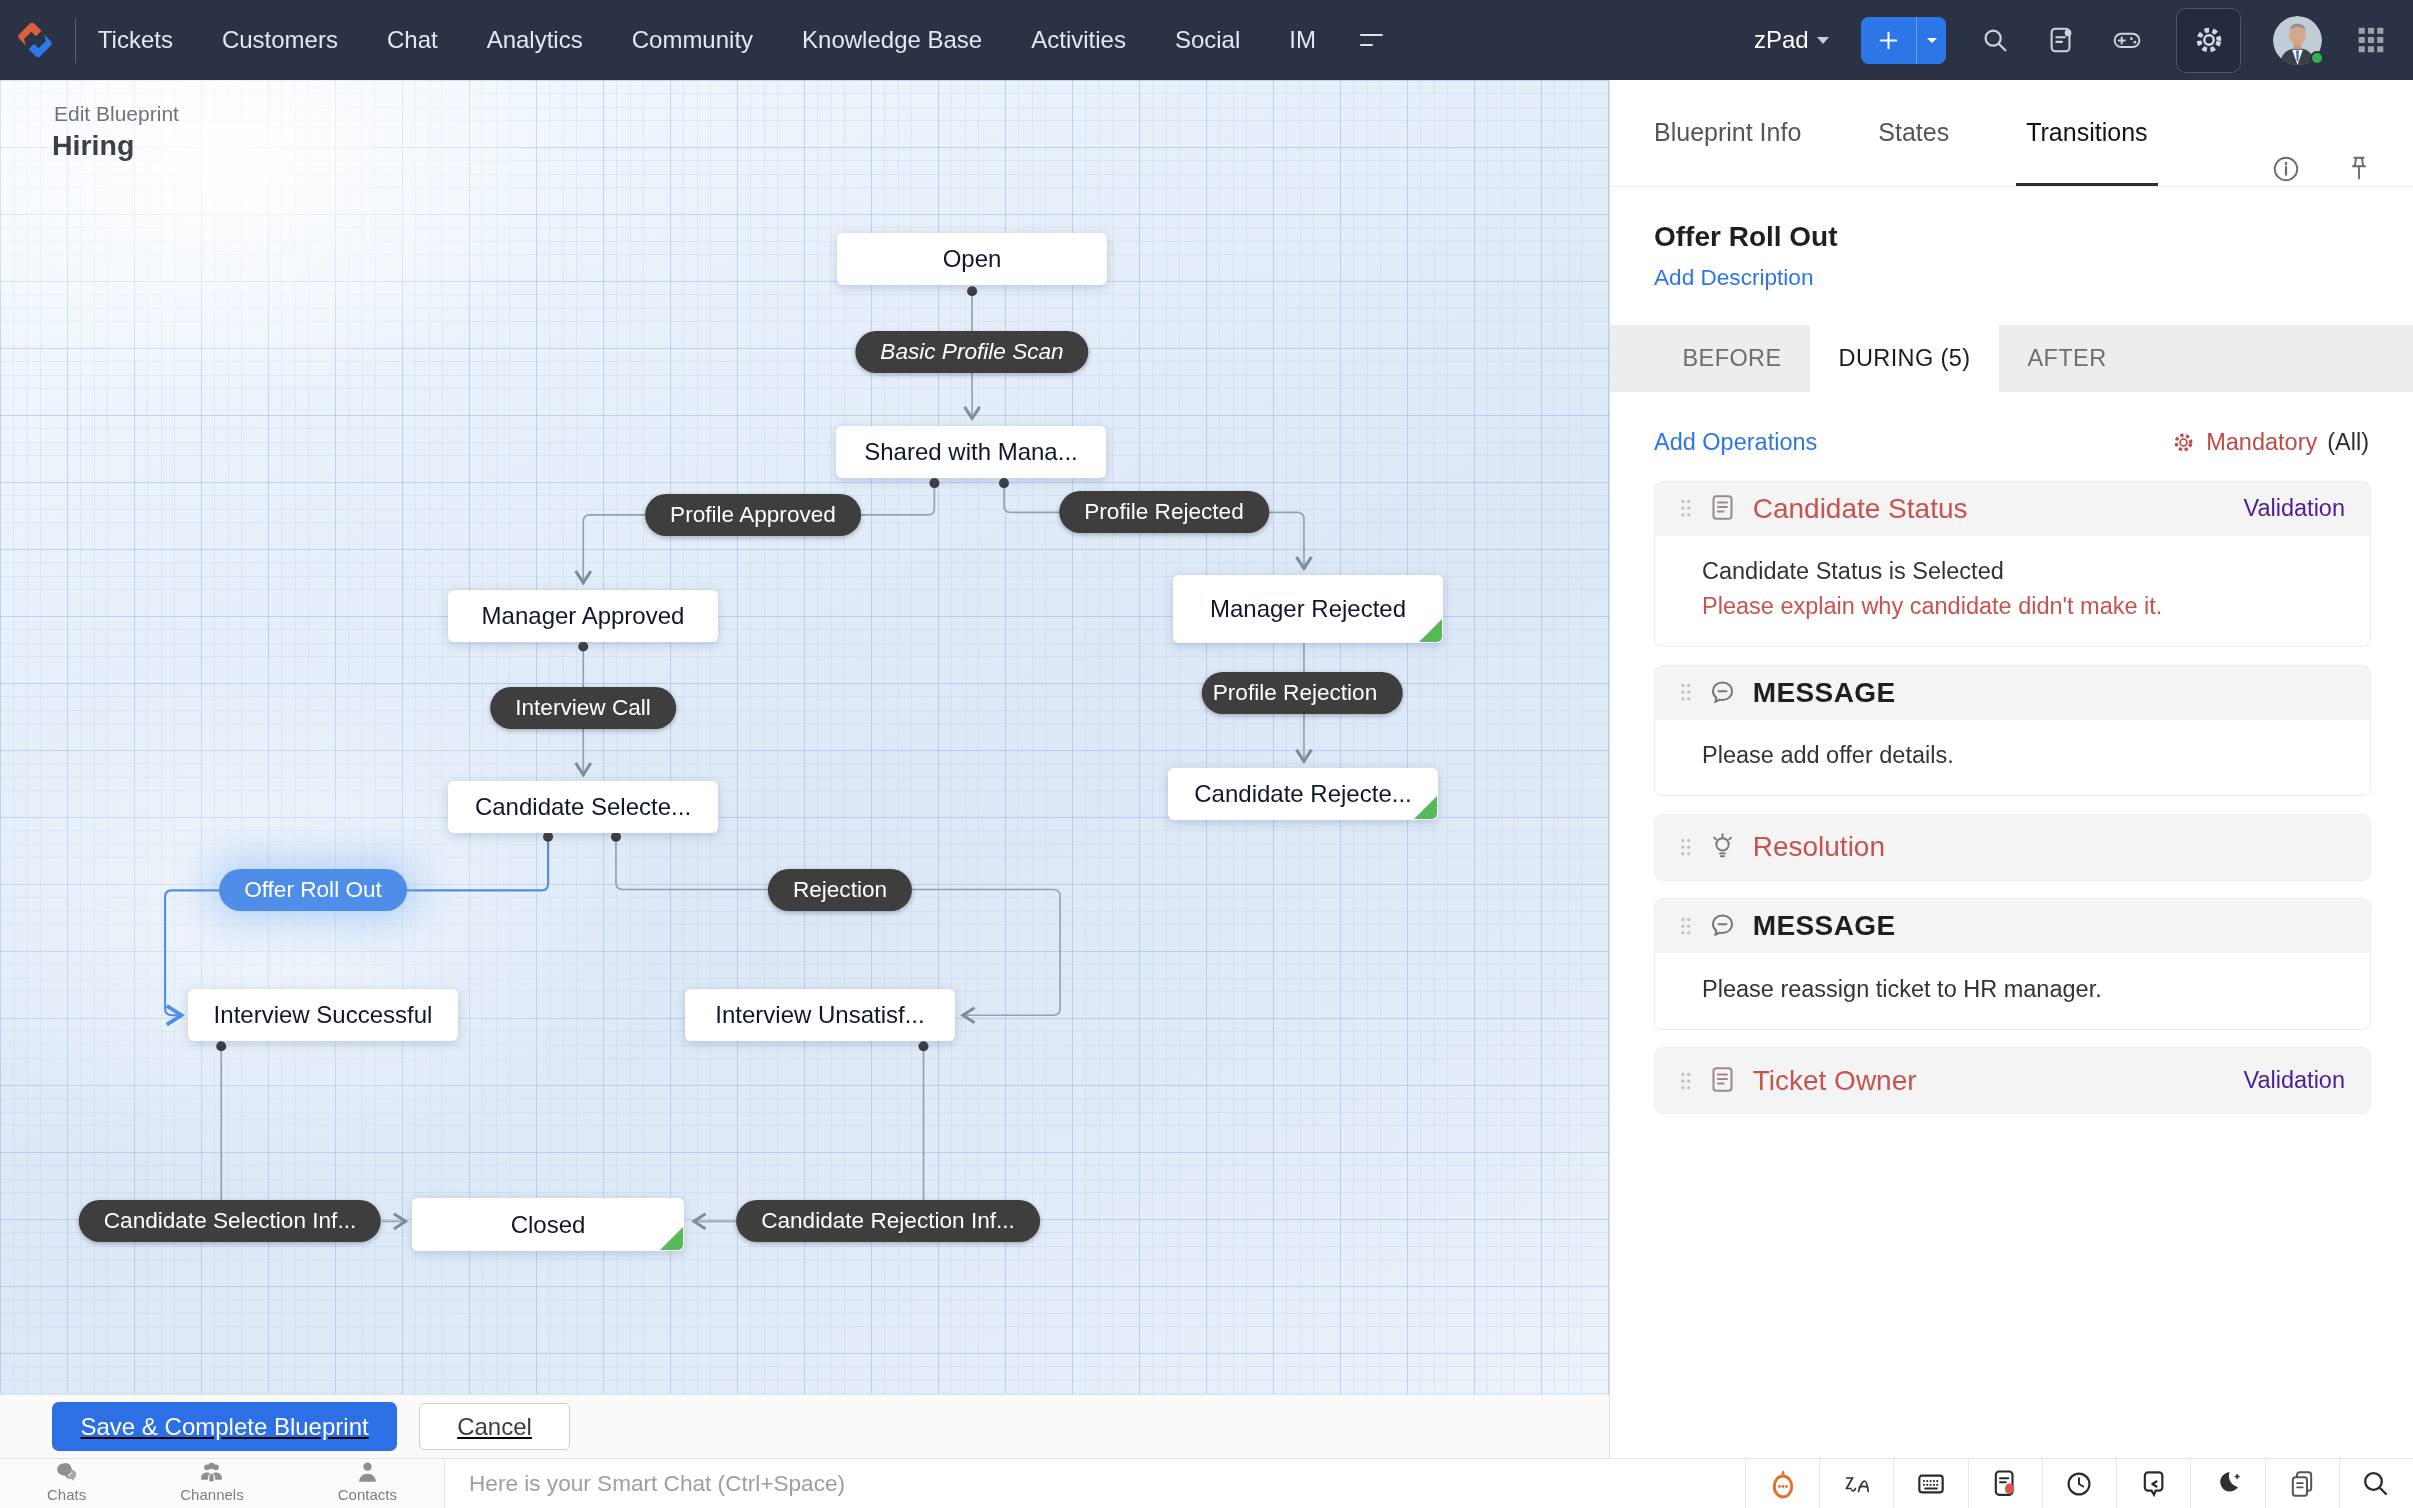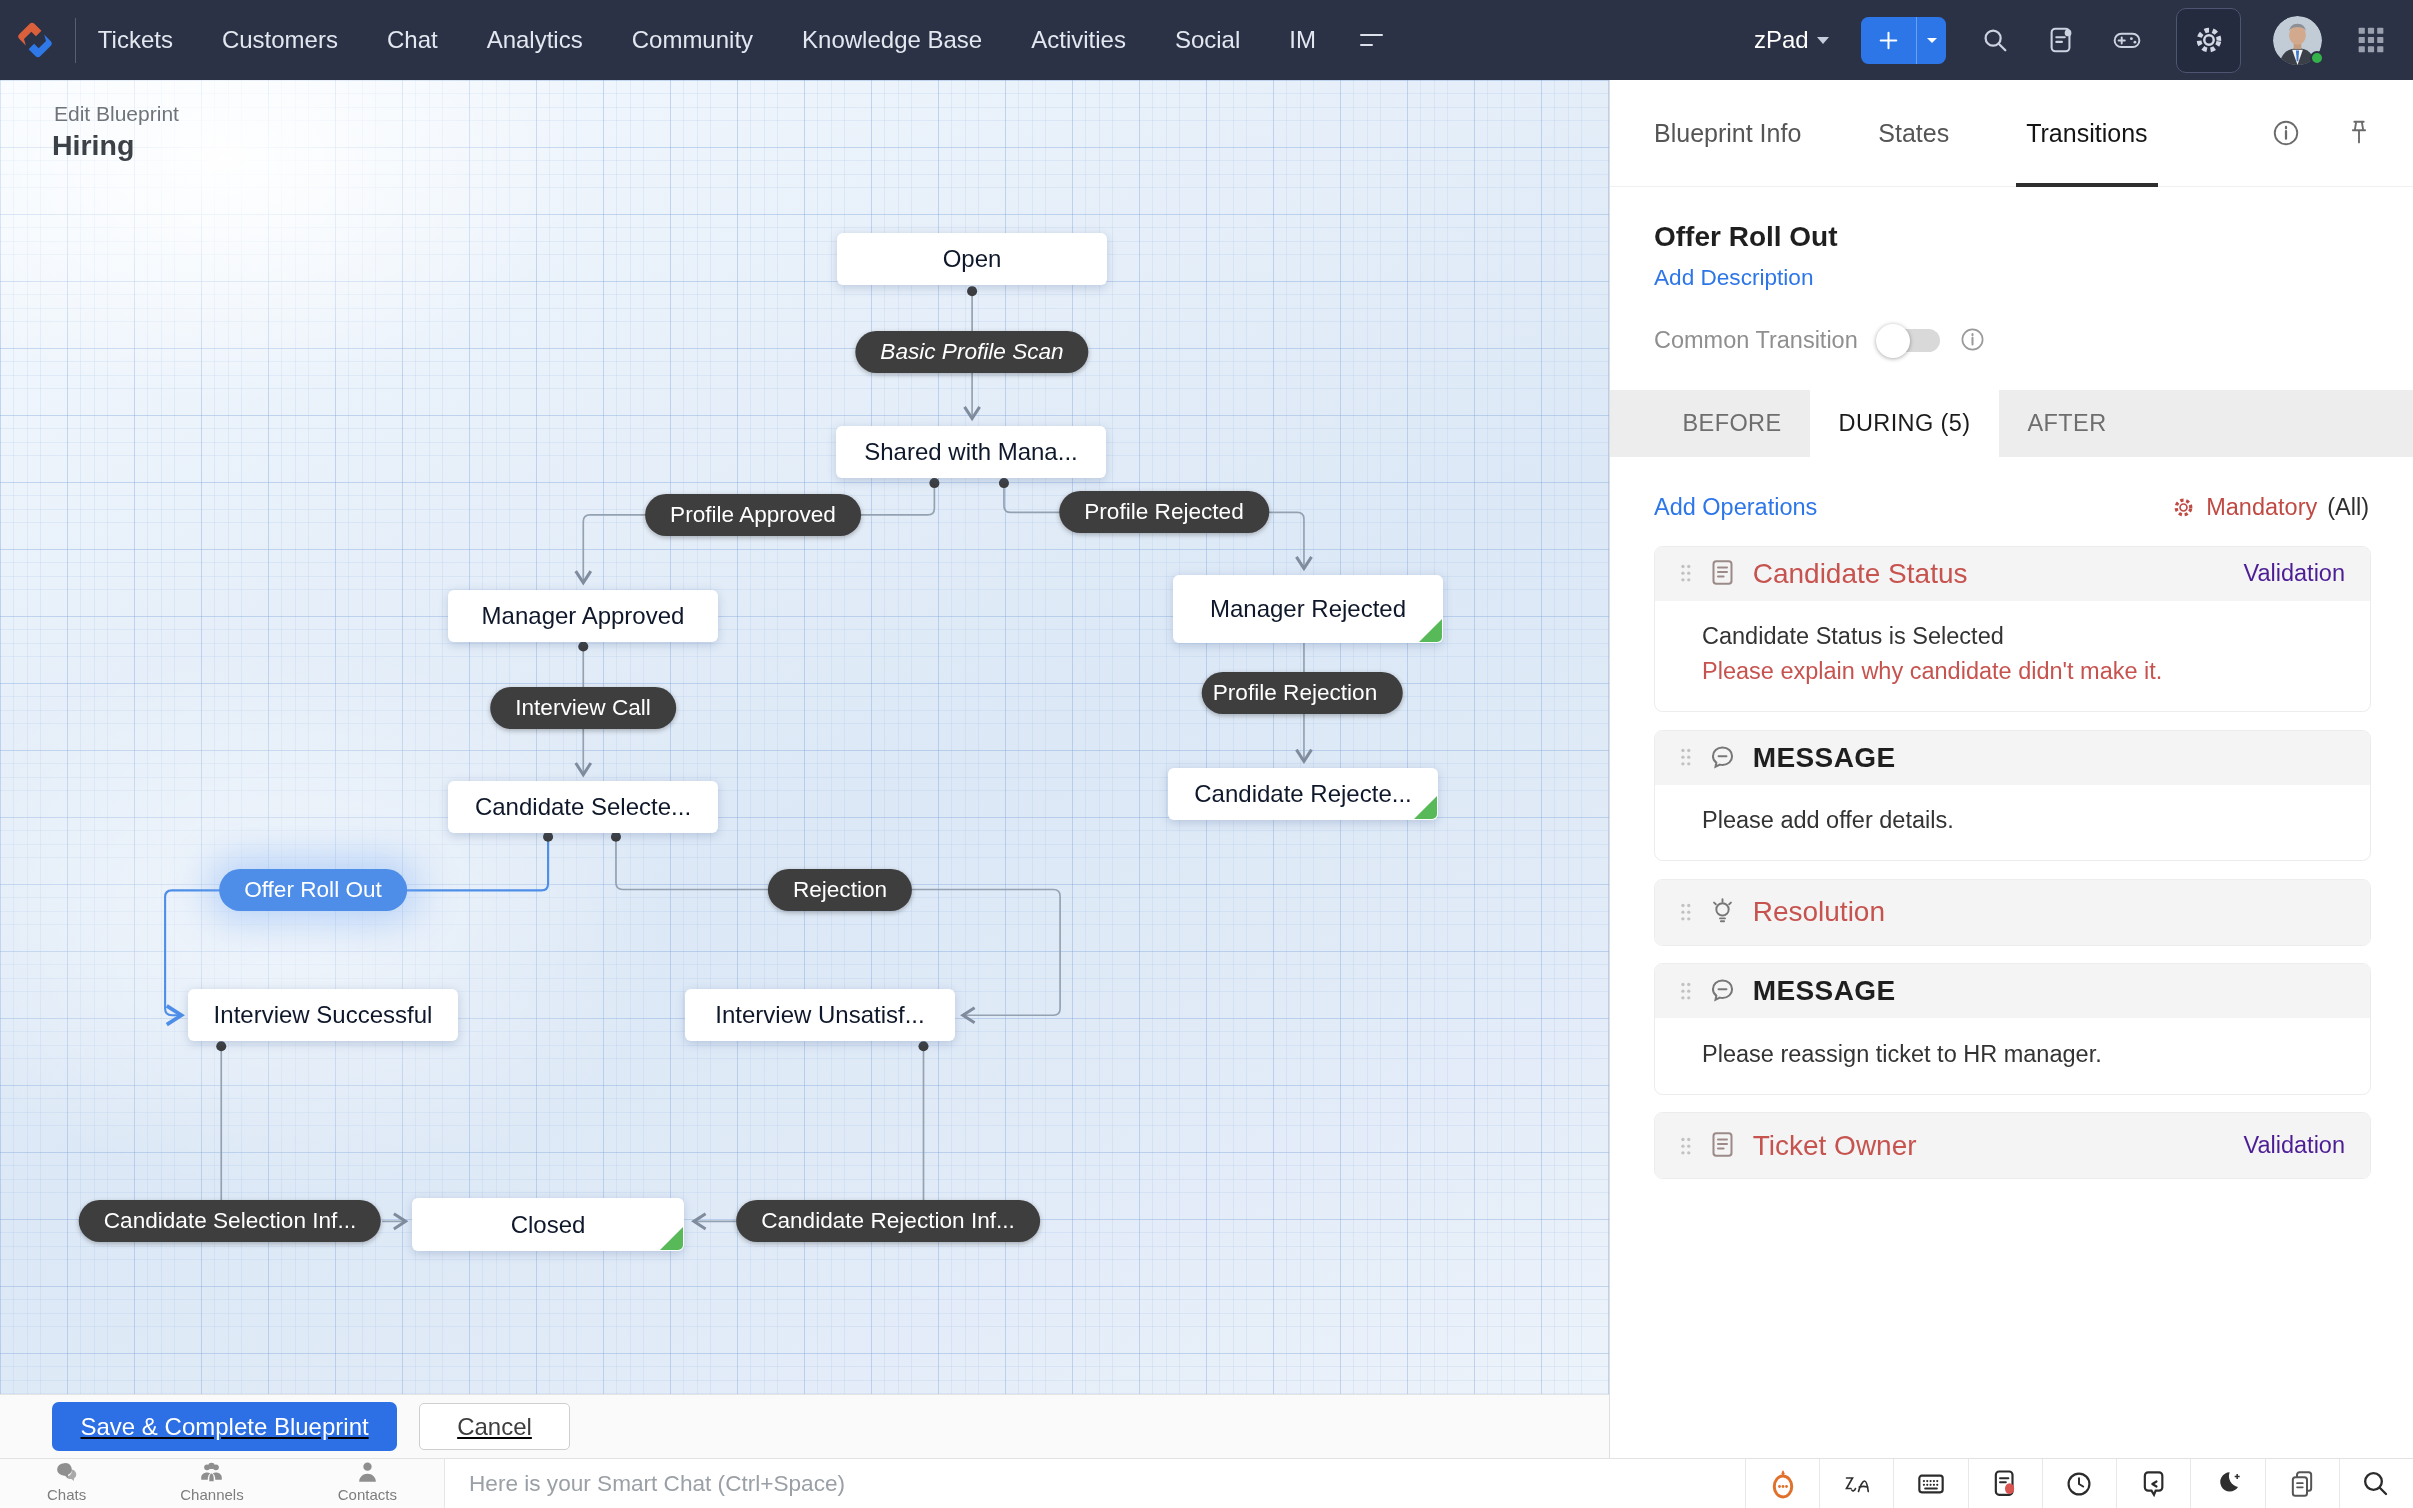--- a/index.html
+++ b/index.html
@@ -75,21 +75,21 @@
   #smart-chat input { border:none; outline:none; background:transparent; width:100%; font-size:22.6px;
     color:#555; font-family:inherit; }
   #smart-chat input::placeholder { color:#9aa0a6; }
   #tb-icons { position:absolute; left:1745px; top:0; right:0; height:50px; display:flex; }
   .tbr-cell { flex:1; display:flex; align-items:center; justify-content:center; border-left:0.8px solid #e8e8e8; cursor:pointer; }
   .tbr-cell svg { width:30px; height:30px; }
 
   
   #panel { position:absolute; left:1609px; top:80px; width:804px; height:1428px; background:#fff;
     border-left:0.8px solid #dfdfdf; }
-  #panel-tabs { height:107px; display:flex; align-items:center; padding-left:44px; border-bottom:0.8px solid #f0f0f0; }
+  #panel-tabs { height:107px; display:flex; align-items:flex-end; padding-left:44px; border-bottom:0.8px solid #f0f0f0; }
   .ptab { font-size:25px; color:#555; margin-right:77px; cursor:pointer; position:relative; height:107px;
     display:flex; align-items:center; }
   .ptab.active { color:#141414; }
   .ptab.active:after { content:''; position:absolute; left:-10px; right:-10px; bottom:0; height:3.4px; background:#2e2e2e; }
   #panel-tab-icons { margin-left:auto; display:flex; gap:39px; padding-right:37px; }
   #panel-tab-icons .tb-icon svg { stroke:#6b6b6b; }
   .p-title { font-size:28px; font-weight:bold; color:#1f1f1f; margin:34px 0 0 44px; }
   .p-link { font-size:22.6px; color:#2d76e8; margin:11.7px 0 0 44px; cursor:pointer; display:inline-block; }
   .common-row { display:flex; align-items:center; margin:35px 0 0 44px; gap:18.4px; }
   .common-label { font-size:23.5px; color:#8f8f8f; }
@@ -304,33 +304,20 @@
         <svg viewBox="0 0 32 32" fill="none" stroke="#6b6b6b">
             <path d="M11 4h10M13 4l-1.5 9h9L19 4M9.5 13h13M16 13v13" stroke-width="2" stroke-linecap="round"></path>
           </svg>
       </div>
     </div>
   </div>
 
   <div class="p-title">Offer Roll Out</div>
   <div class="p-link">Add Description</div>
 
-  <div class="common-row">
-    <span class="common-label">Common Transition</span>
-    <div class="toggle">
-      <div class="track"></div>
-        <div class="knob"></div>
-    </div>
-    <div class="info-icon">
-      <svg viewBox="0 0 32 32" fill="none">
-          <circle cx="16" cy="16" r="12" stroke-width="2"></circle>
-          <path d="M16 14v8M16 9.5v1.5" stroke-width="2.4" stroke-linecap="round"></path>
-        </svg>
-    </div>
-  </div>
 
   <div id="subtabs">
     <div class="stab">BEFORE</div>
     <div class="stab active">DURING (5)</div>
     <div class="stab">AFTER</div>
   </div>
 
   <div class="ops-row">
     <span class="ops-link">Add Operations</span>
     <div class="mandatory">

